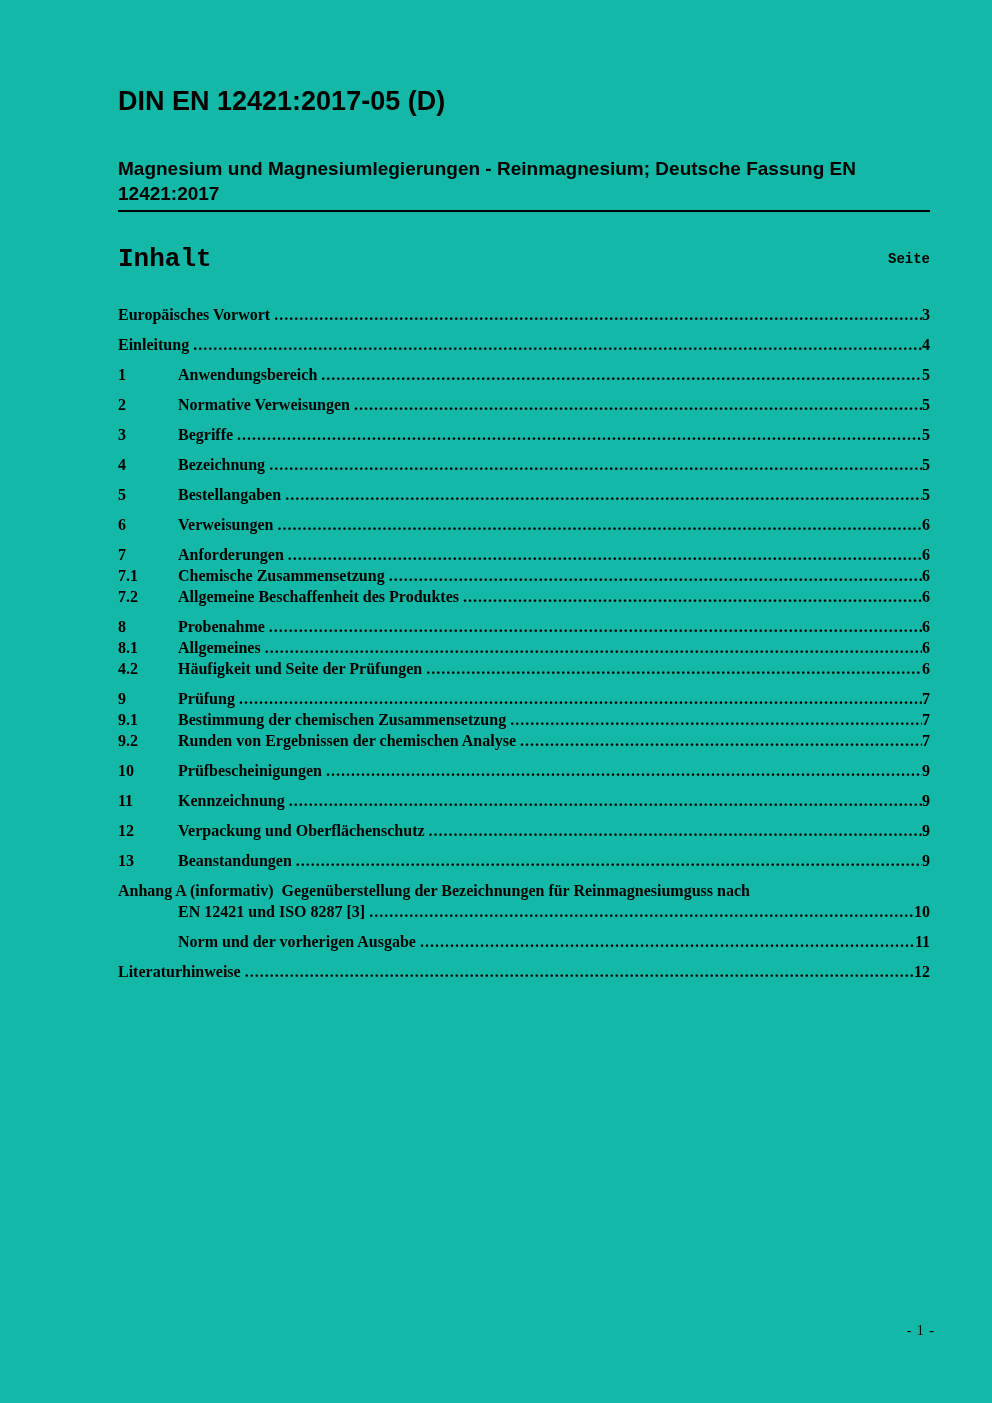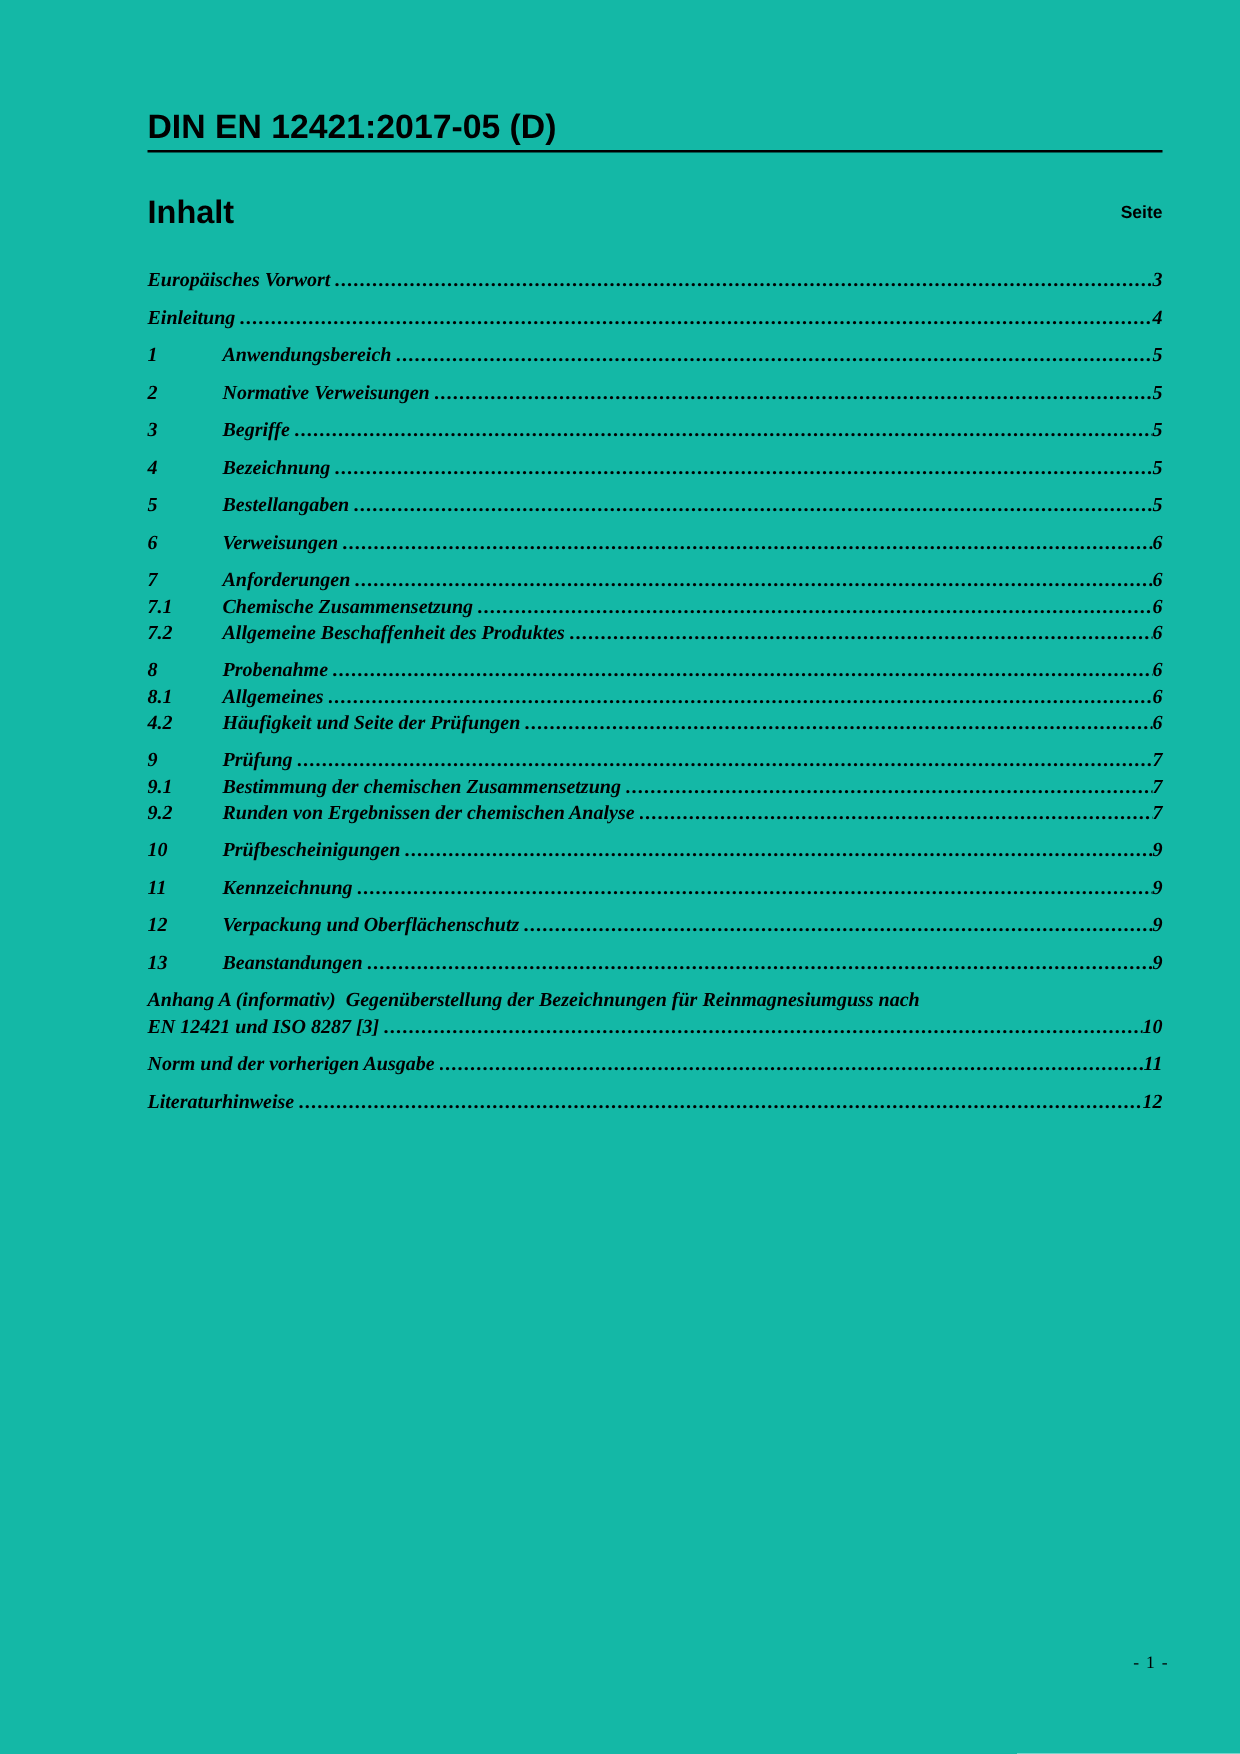--- a/index.html
+++ b/index.html
@@ -40,33 +40,33 @@
     margin-top: 4px;
     border: none;
     border-top: 2px solid #000000;
     height: 0;
   }
   .toc-header {
     margin-top: 32px;
     display: flex;
     justify-content: space-between;
     align-items: flex-start;
-    font-family: Liberation Sans, sans-serif;
+    font-family: Liberation Mono, monospace;
     font-weight: bold;
     line-height: 30px;
   }
   .toc-heading { font-size: 26px; }
   .page-label  { font-size: 14px; }
   .toc-list {
     margin-top: 30px;
     font-family: "Liberation Serif", serif;
     font-weight: bold;
     font-size: 16px;
   }
-  .toc-group { margin-bottom: 9px; font-style: italic; }
+  .toc-group { margin-bottom: 9px; }
   .toc-row {
     display: flex;
     align-items: baseline;
     line-height: 21px;
   }
   .num {
     flex: none;
     width: 60px;
   }
   .title {
@@ -85,40 +85,41 @@
     letter-spacing: 1px;
   }
   .pagenum {
     flex: none;
     text-align: right;
   }
   .line1 {
     line-height: 21px;
     white-space: pre-wrap;
   }
-  .line2 { }
+  .line2 { margin-left: 60px; }
   .footer {
     position: absolute;
     top: 1322px;
     right: 57px;
     font-family: "Liberation Serif", serif;
     font-size: 14px;
     line-height: 18px;
     white-space: pre;
     letter-spacing: 1px;
   }
 </style>
 </head>
 <body>
 
 <div class="page">
   <div class="content">
 
     <div class="doc-number">DIN EN 12421:2017-05 (D)</div>
 
+    <div class="doc-title">Magnesium und Magnesiumlegierungen - Reinmagnesium; Deutsche Fassung EN 12421:2017</div>
 
     <div class="rule"></div>
 
     <div class="toc-header">
       <span class="toc-heading">Inhalt</span>
       <span class="page-label">Seite</span>
     </div>
 
     <div class="toc-list">
         <div class="toc-group">

